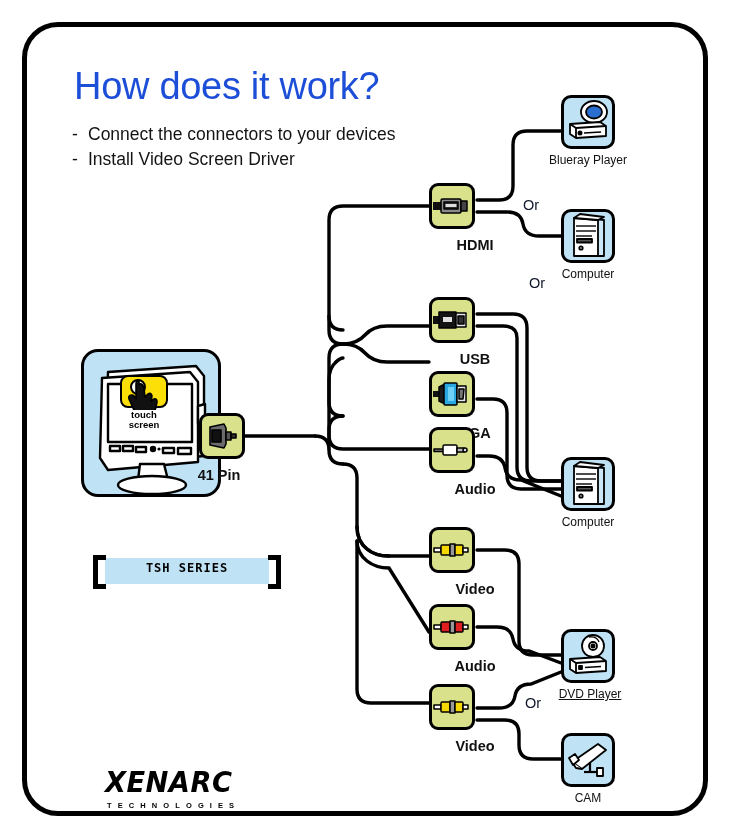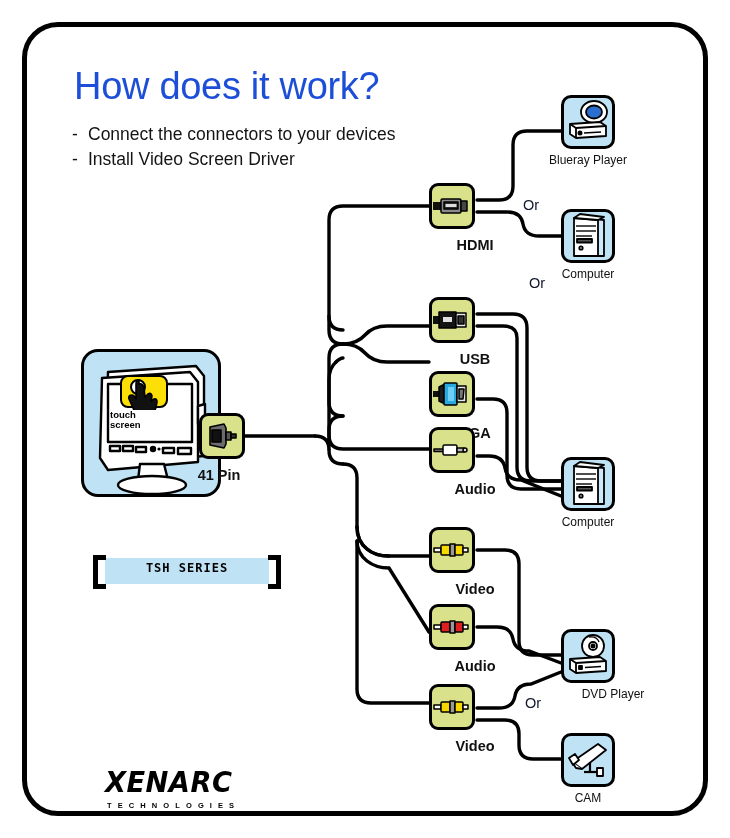--- a/index.html
+++ b/index.html
@@ -46,21 +46,21 @@
   }
   #monitor-svg { position: absolute; left: 0; top: 0; }
   #touch-badge {
     position: absolute; left: 36px; top: 23px;
     width: 48px; height: 33px;
     background: #fcdf07; border-radius: 8px;
     border: 2px solid #000;
   }
   #touch-text {
     position: absolute; left: 26px; top: 58px;
-    width: 68px; text-align: left;
+    width: 68px; text-align: center;
     font-size: 9.5px; font-weight: bold; line-height: 10px;
     color: #000;
   }
 
   #series-label {
     position: absolute; left: 66px; top: 528px;
     width: 188px; height: 34px;
   }
   #series-band {
     position: absolute; left: 12px; top: 3px;
@@ -391,21 +391,21 @@
         <circle cx="29" cy="14" r="1.6" fill="#000"></circle>
         <path d="M 25 5 q 8 -1 10 5" fill="none" stroke-width="1.4"></path>
         <path d="M 6 27 L 36 25 L 42 29 L 42 39 L 12 41 L 6 37 Z" fill="#fff"></path>
         <path d="M 6 27 L 12 31 L 12 41" fill="none"></path>
         <path d="M 12 31 L 42 29" fill="none"></path>
         <rect x="15" y="34" width="3" height="3" fill="#000"></rect>
         <path d="M 21 35.5 L 37 34.5" stroke-width="1.4"></path>
       </g>
     </svg>
   </div>
-  <div class="dev-label" style="left:511px; top:660px;">DVD Player</div>
+  <div class="dev-label" style="left:488px; top:660px;text-decoration:underline;">DVD Player</div>
 
   <div class="dev" style="left:534px; top:706px;">
     <svg width="48" height="48" viewBox="0 0 48 48" class="glyph">
       <g stroke="#000" stroke-width="1.8" stroke-linejoin="round">
         <path d="M 8 26 L 34 8 L 42 14 L 18 33 Z" fill="#fff"></path>
         <path d="M 8 26 L 12 32 L 18 33" fill="#fff"></path>
         <path d="M 5 22 L 11 18 L 15 24 L 9 29 Z" fill="#fff"></path>
         <path d="M 26 26 L 26 36" stroke-width="2.2"></path>
         <path d="M 20 36 L 33 36" stroke-width="2.2"></path>
         <path d="M 33 32 L 39 32 L 39 40 L 33 40 Z" fill="#fff"></path>

